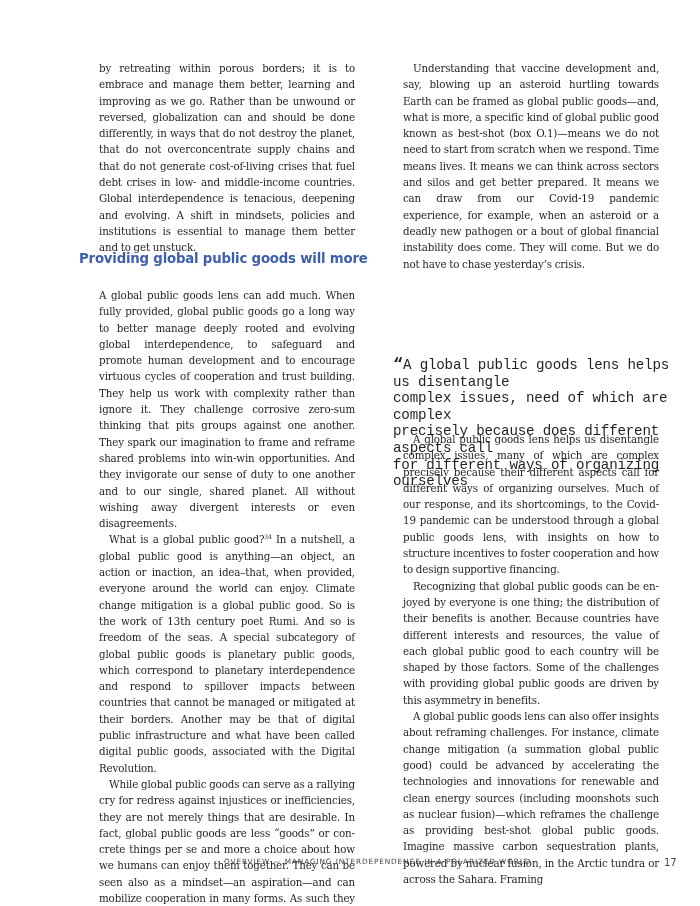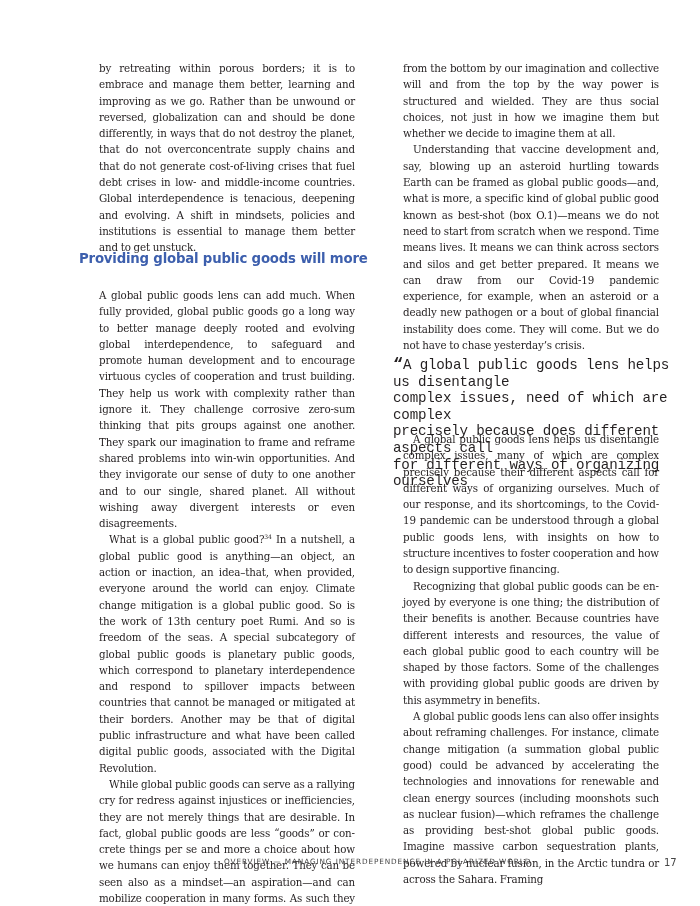--- a/index.html
+++ b/index.html
@@ -72,21 +72,20 @@
 
   <h2 class="heading">Providing global public goods will more</h2>
 
   <div class="sec2">
     <p class="body">A global public goods lens can add much. When fully provided, global public goods go a long way to better manage deeply rooted and evolving global interde­pendence, to safeguard and promote human develop­ment and to encourage virtuous cycles of cooperation and trust building. They help us work with complex­ity rather than ignore it. They challenge corrosive zero-sum thinking that pits groups against one anoth­er. They spark our imagination to frame and reframe shared problems into win-win opportunities. And they invigorate our sense of duty to one another and to our single, shared planet. All without wishing away divergent interests or even disagreements.</p>
     <p class="body indent"><span>What is a global public good?</span><sup>34</sup> <span>In a nutshell, a global public good is anything—an object, an action or inaction, an idea–that, when provided, everyone around the world can enjoy. Climate change miti­gation is a global public good. So is the work of 13th century poet Rumi. And so is freedom of the seas. A special subcategory of global public goods is plan­etary public goods, which correspond to planetary interdependence and respond to spillover impacts be­tween countries that cannot be managed or mitigated at their borders. Another may be that of digital public infrastructure and what have been called digital pub­lic goods, associated with the Digital Revolution.</span></p>
     <p class="body indent">While global public goods can serve as a rally­ing cry for redress against injustices or inefficien­cies, they are not merely things that are desirable. In fact, global public goods are less “goods” or con­crete things per se and more a choice about how we humans can enjoy them together. They can be seen also as a mindset—an aspiration—and can mobilize cooperation in many forms. As such they are limited</p>
   </div>
 
   <div class="col col-right">
-    <p class="body">from the bottom by our imagination and collective will and from the top by the way power is structured and wielded. They are thus social choices, not just in how we imagine them but whether we decide to im­agine them at all.</p>
     <p class="body indent">Understanding that vaccine development and, say, blowing up an asteroid hurtling towards Earth can be framed as global public goods—and, what is more, a specific kind of global public good known as best-shot (box O.1)—means we do not need to start from scratch when we respond. Time means lives. It means we can think across sectors and silos and get better prepared. It means we can draw from our Covid-19 pandemic experience, for example, when an asteroid or a deadly new pathogen or a bout of global financial instability does come. They will come. But we do not have to chase yesterday’s crisis.</p>
   </div>
 
   <div class="pullquote">
     <span class="qmark">“</span><span>A global public goods lens helps us disentangle</span><br>
     <span>complex issues, need of which are complex</span><br>
     <span>precisely because does different aspects call</span><br>
     <span>for different ways of organizing ourselves</span>
   </div>
 

